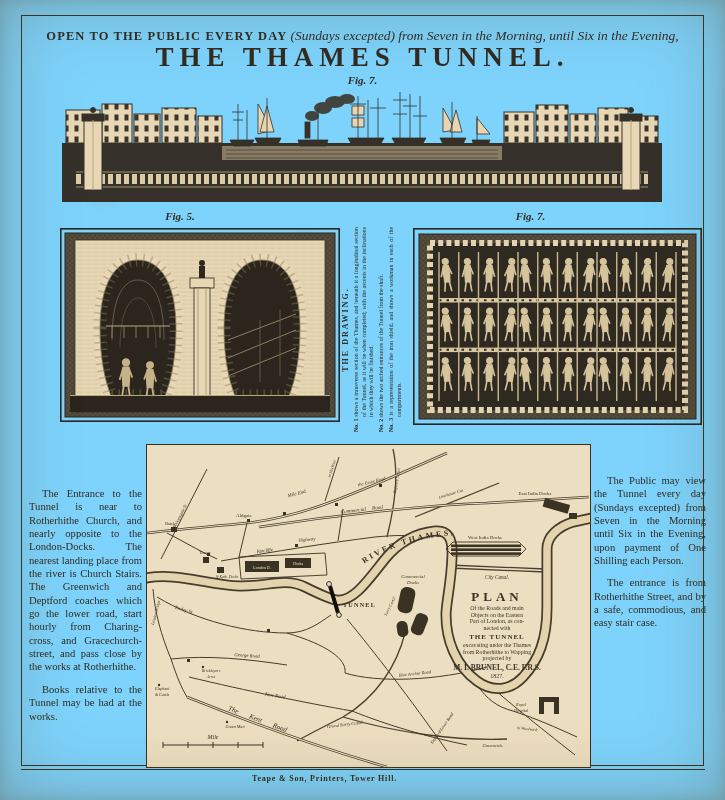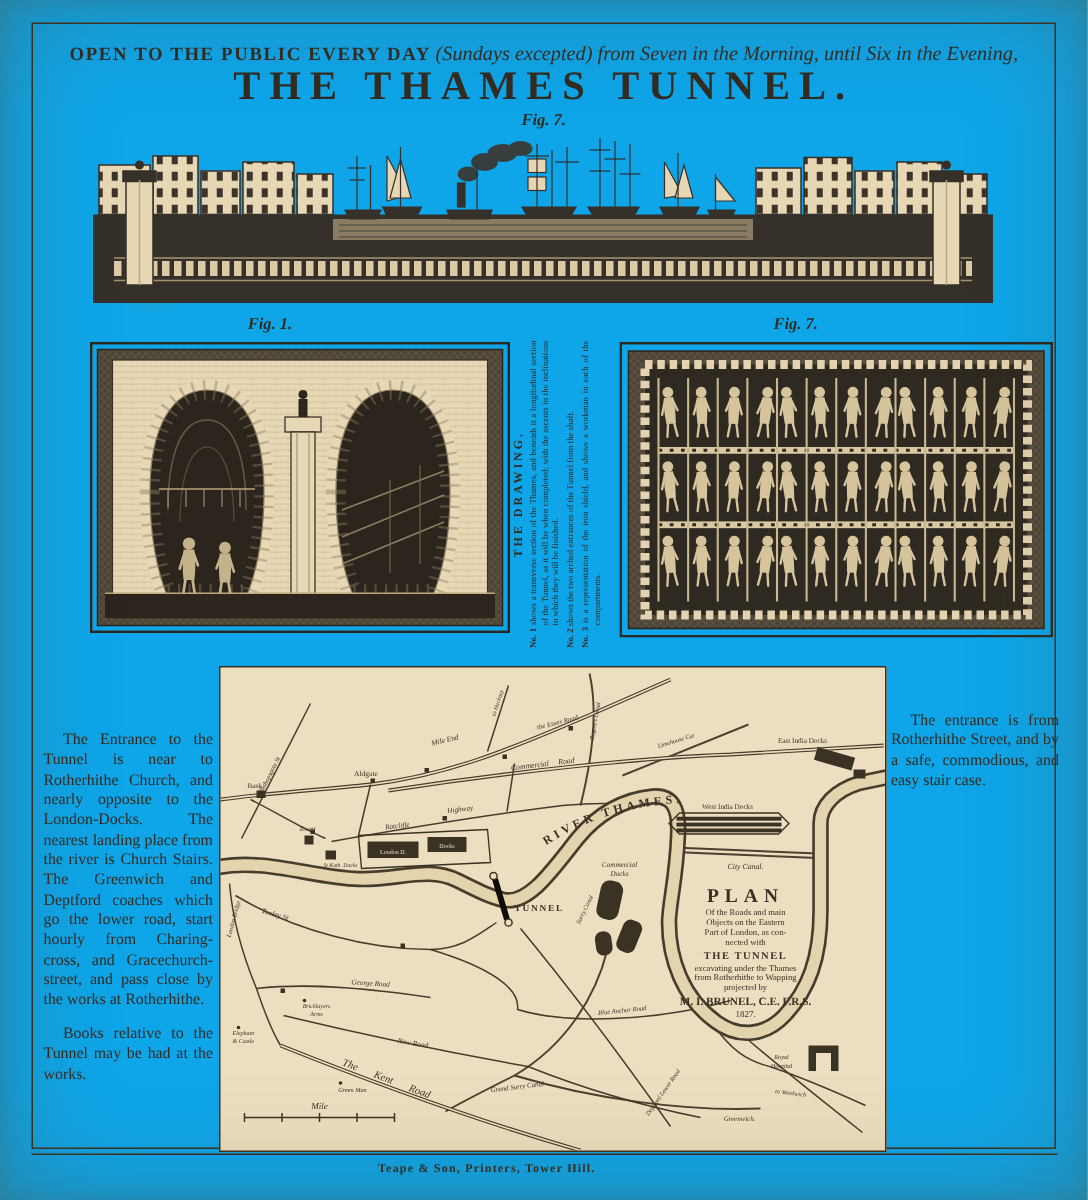--- a/index.html
+++ b/index.html
@@ -1,17 +1,17 @@
 <!DOCTYPE html>
 <html><head>
 <meta charset="utf-8">
 <style>
   html,body{margin:0;padding:0;width:725px;height:800px;overflow:hidden;
     background:#d9c6a2;font-family:"Liberation Serif",serif;color:#322b20}
-  .paper{position:absolute;inset:0;background:#0ea5e9;overflow:hidden}
+  .paper{position:absolute;inset:0;background:#7dd3fc;overflow:hidden}
   .paper::after{content:"";position:absolute;inset:0;pointer-events:none;
     box-shadow:inset 0 0 75px rgba(92,72,40,.35), inset 0 0 14px rgba(92,72,40,.22)}
   .stain{position:absolute;border-radius:50%;pointer-events:none;
     background:radial-gradient(circle, rgba(155,112,40,.16), rgba(155,112,40,0) 70%)}
   .frame{position:absolute;left:21px;top:15px;width:681px;height:749px;border:1.6px solid #39311f}
   .frame2{position:absolute;left:21px;top:769px;width:684px;border-top:1px solid #39311f}
   .openline{position:absolute;left:30px;top:28px;width:665px;text-align:center;font-size:12.5px;white-space:nowrap}
   .ob{font-weight:bold;letter-spacing:1.1px}
   .oi{font-style:italic;font-size:13.5px}
   .title{position:absolute;left:0;top:42px;width:725px;text-align:center;margin:0;
@@ -145,21 +145,21 @@
         <rect x="20" y="24" width="22" height="7" fill="#35302a"></rect>
       <circle cx="31" cy="20" r="2.5" fill="#35302a"></circle>
         <line x1="31" y1="30" x2="31" y2="100" stroke="#b7a67f"></line>
       <rect x="560" y="30" width="18" height="70" fill="#e7d7b5"></rect>
         <rect x="558" y="24" width="22" height="7" fill="#35302a"></rect>
       <circle cx="569" cy="20" r="2.5" fill="#35302a"></circle>
         <line x1="569" y1="30" x2="569" y2="100" stroke="#b7a67f"></line>
     </g>
   </svg>
 
-  <div class="figlab" style="left:120px;top:210px;width:120px">Fig. 1.</div>
+  <div class="figlab" style="left:120px;top:210px;width:120px">Fig. 5.</div>
   <div class="figlab" style="left:468px;top:210px;width:125px">Fig. 7.</div>
 
   <svg class="abs" style="left:60px;top:228px" width="280" height="194" viewBox="0 0 280 194">
     <defs>
       <pattern id="h2" width="5" height="5" patternUnits="userSpaceOnUse">
         <rect width="5" height="5" fill="#4c4436"></rect>
         <path d="M0,5 L5,0 M0,0 L5,5" stroke="#5f5644" stroke-width="0.7"></path>
       </pattern>
       <pattern id="bk" width="8" height="4" patternUnits="userSpaceOnUse">
         <rect width="8" height="4" fill="#e7d7b5"></rect>
@@ -266,20 +266,21 @@
         <use href="#wkm" transform="translate(255.4,146.2) rotate(6) scale(1,1)"></use>
       </g>
   </svg>
 
   <div class="col" style="left:29px;top:487px">
     <p>The Entrance to the Tunnel is near to Rotherhithe Church, and nearly opposite to the London-Docks.  The nearest landing place from the river is Church Stairs.  The Greenwich and Deptford coaches which go the lower road, start hourly from Charing-cross, and Gracechurch-street, and pass close by the works at Rotherhithe.</p>
     <p>Books relative to the Tunnel may be had at the works.</p>
   </div>
 
   <div class="col" style="left:594px;top:474px;width:112px">
+    <p>The Public may view the Tunnel every day (Sundays excepted) from Seven in the Morning until Six in the Evening, upon payment of One Shilling each Person.</p>
     <p>The entrance is from Rotherhithe Street, and by a safe, commodious, and easy stair case.</p>
   </div>
 
   <div class="mapbox">
     <svg width="443" height="322" viewBox="0 0 443 322">
 
       <g>
         <path class="cn" d="M246,4 C252,30 248,60 240,92"></path>
         <path class="cn" d="M268,72 L352,38"></path>
         <path class="cn" d="M302,120 L398,124 M302,123 L398,127"></path>

